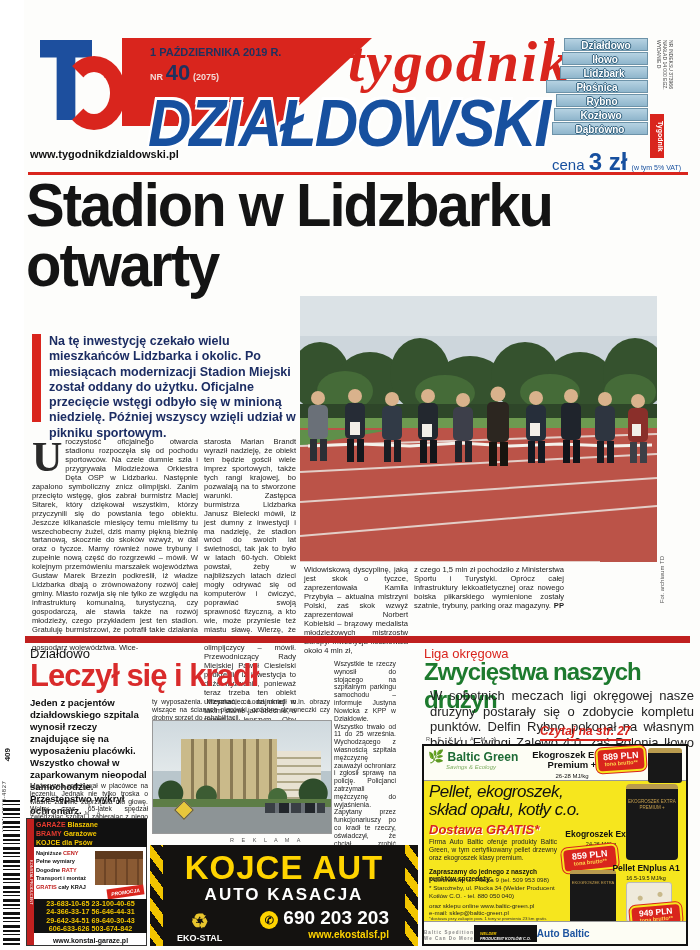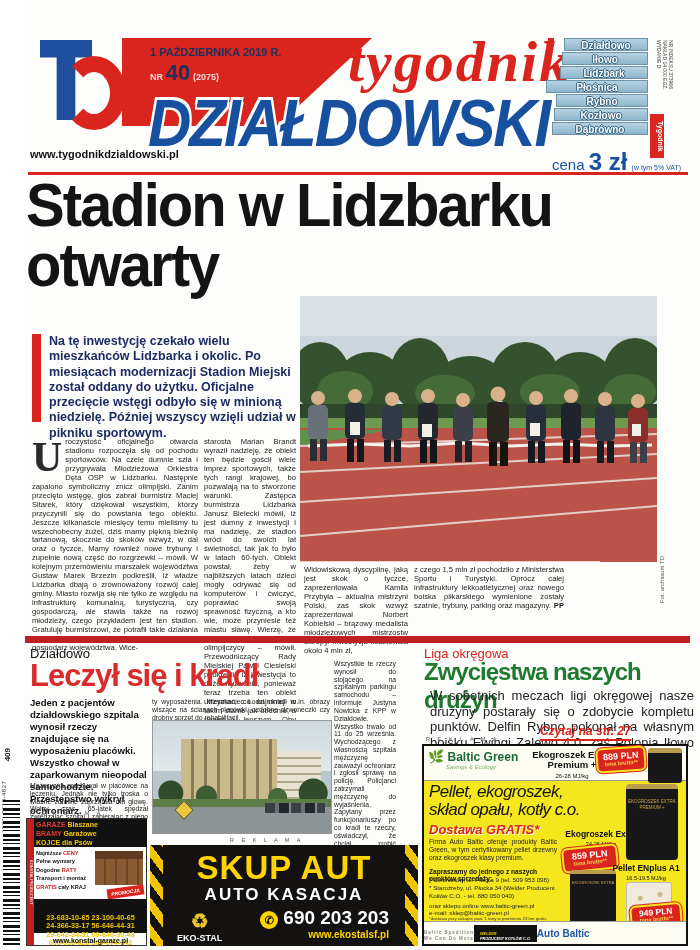--- a/index.html
+++ b/index.html
@@ -163,21 +163,21 @@
            padding:1px 2px;box-sizing:border-box;font-weight:900;}
   .gar-hdr .r{color:#e03a2f;} .gar-hdr .y{color:#f2c500;}
   .gar-feats{position:absolute;left:9px;top:30px;width:58px;font-size:5.6px;line-height:1.5;color:#111;font-weight:bold;}
   .gar-feats b{color:#c0201f;}
   .gar-img{position:absolute;right:3px;top:32px;width:48px;height:34px;background:#8a5a33;
            border-top:8px solid #5e3a1e;box-sizing:border-box;
            background-image:repeating-linear-gradient(90deg,#8a5a33 0 9px,#6e4526 9px 11px);}
   .gar-badge{position:absolute;right:2px;top:68px;background:#d9251d;color:#fff;font-size:5px;font-weight:bold;
              font-style:italic;padding:2px 4px;transform:rotate(-8deg);}
   .gar-phones{position:absolute;left:7px;top:80px;width:113px;height:34px;background:#111;color:#f2c500;
-              font-size:7.2px;font-weight:900;line-height:1.18;text-align:center;padding-top:15px;box-sizing:border-box;}
+              font-size:7.2px;font-weight:900;line-height:1.18;text-align:center;padding-top:1px;box-sizing:border-box;}
   .gar-web{position:absolute;left:7px;bottom:1px;width:113px;text-align:center;font-size:7px;font-weight:900;color:#111;}
 </style>
 </head>
 <body>
 
 <div id="page">
 
   <div class="abs edge-strip"></div>
   <div class="abs edge-code">409</div>
   <div class="abs issn-txt">ISSN 0860-4827</div>
@@ -405,21 +405,21 @@
     <div class="bag-pellet"></div>
     <div class="badge badge3"><span>949 PLN</span><span class="unit">tona brutto**</span></div>
     <div class="baltic-logos">
       <div class="lg-spedition"><span style="display:inline">Baltic Spedition</span><span>We Can Do More</span></div>
       <div class="lg-welder"><span style="display:inline;color:#f2c500">WELDER</span><span>PRODUCENT KOTŁÓW C.O.</span></div>
       <div class="lg-auto">Auto Baltic</div>
     </div>
   </div>
 
   <div class="abs skup">
-    <div class="skup-title">SKUP AUT</div>
+    <div class="skup-title">KOJCE AUT</div>
     <div class="skup-sub">AUTO KASACJA</div>
     <div class="ekostal">
       <span class="recycle">♻</span>
       <span>EKO-STAL</span>
     </div>
     <div class="skup-phone">
       <span class="phone-ic">✆</span><span>690 203 203</span>
     </div>
     <div class="skup-web"><span>www.ekostalsf.pl</span></div>
   </div>

